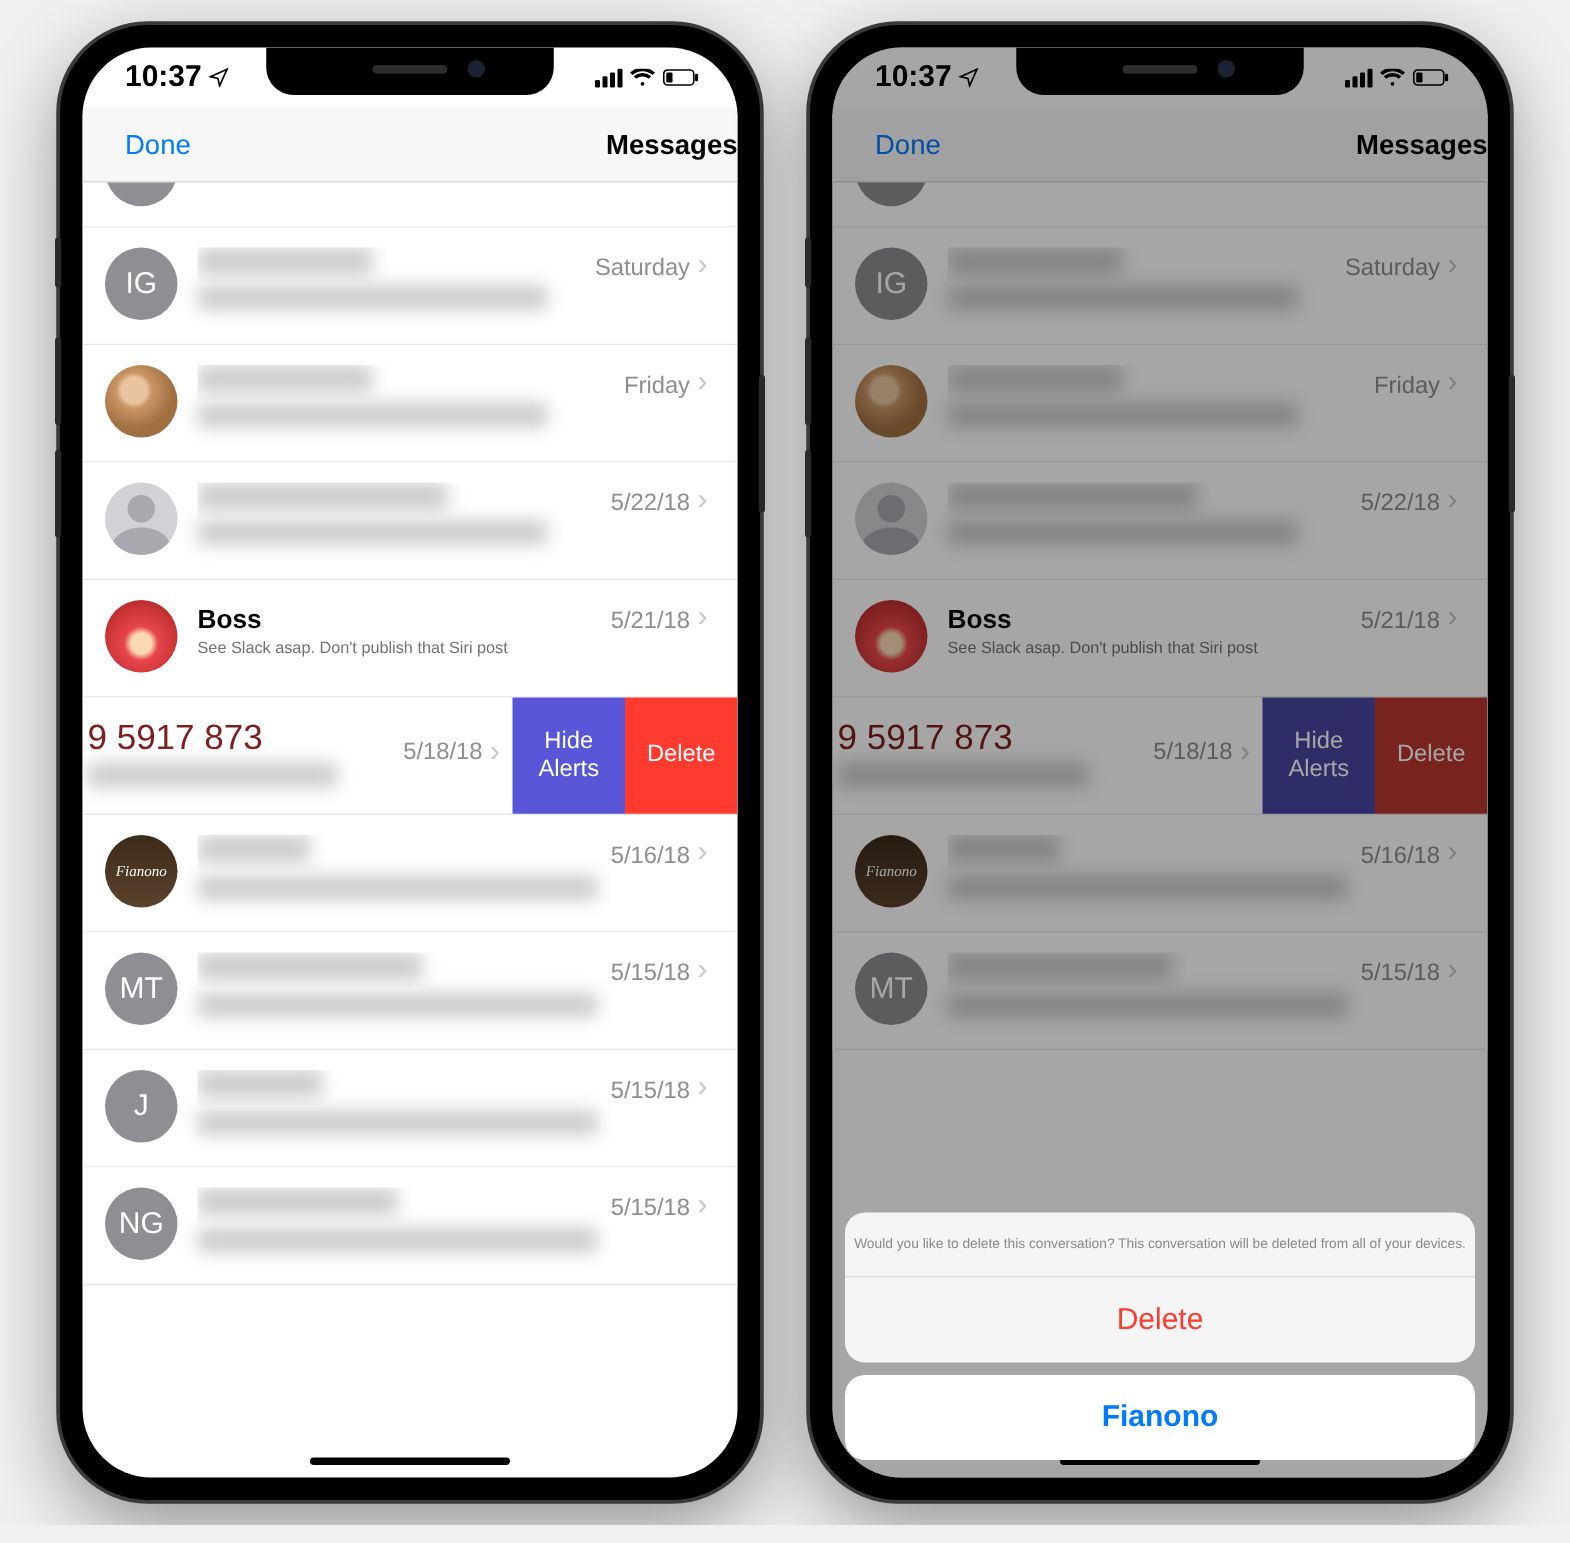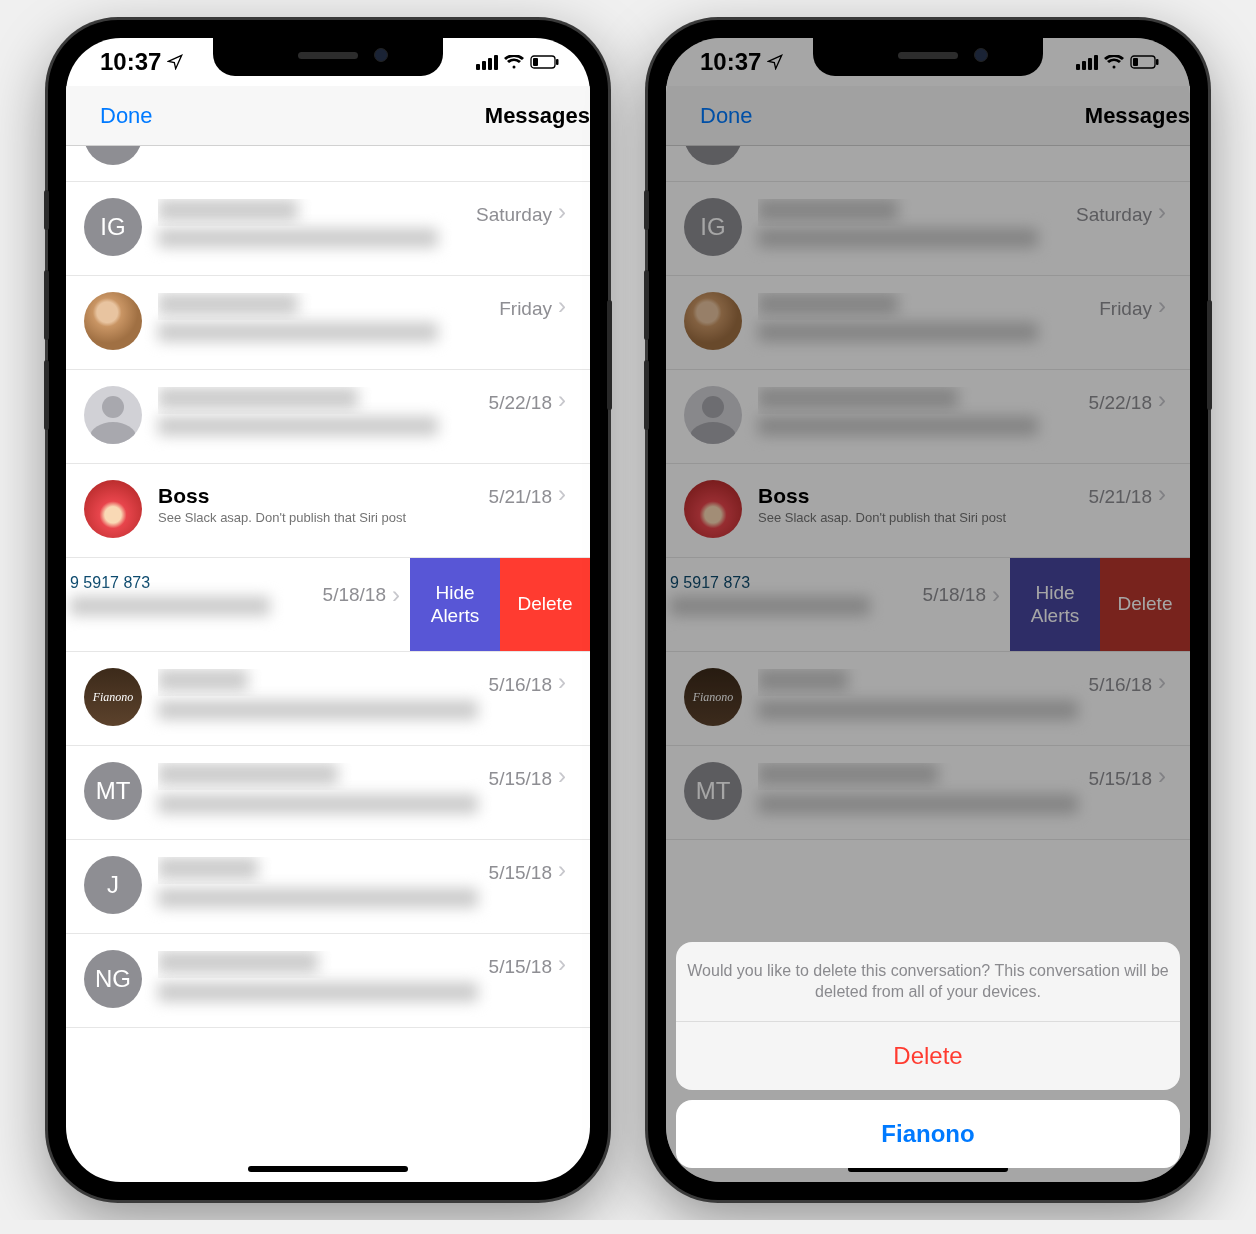--- a/index.html
+++ b/index.html
@@ -89,40 +89,40 @@
   .chev { color:#c7c7cc; font-size:24px; margin-right:14px; }
   .preview { color:#737373; font-size:13px; line-height:1.25; margin-top:2px; }
   .blur { filter: blur(7px); color:#666; background:#ccc; border-radius:3px; display:inline-block; }
   .blur.name-b { width:140px; height:22px; }
   .blur.prev-b { width:280px; height:20px; }
   .blur.prev-b2 { width:320px; height:20px; margin-top:2px;}
   
   .row.swiped { padding-left:0; }
   .row.swiped .swipe-content { display:flex; align-items:center; flex:1; padding-left:0; }
   .swipe-text { flex:1; padding-left:4px; }
-  .swipe-text .number { font-size:16px; color:#0c4a6e; margin-bottom:4px;}
+  .swipe-text .number { font-size:28px; color:#7f1d1d; margin-bottom:4px;}
   .swipe-text .blur-line { filter:blur(7px); background:#ccc; height:20px; width:200px; border-radius:3px;}
   .swipe-date-wrap{ display:flex; align-items:center; padding-right:0;}
   .swipe-actions { display:flex; align-self:stretch; margin:-16px 0; }
   .swipe-btn { width:90px; display:flex; flex-direction:column; align-items:center; justify-content:center;
     color:#fff; font-size:19px; text-align:center; line-height:1.2; padding:0 6px;}
   .swipe-btn.hide { background:#5856d6; }
   .swipe-btn.delete { background:#ff3b30; }
   .home-indicator { position:absolute; bottom:10px; left:50%; transform:translateX(-50%);
     width:160px; height:6px; background:#000; border-radius:3px; z-index:50;}
   
   .dim-overlay { position:absolute; inset:0; background:rgba(0,0,0,.35); z-index:40; }
   .dimmed .swipe-btn.hide { background:#47459e; }
   .dimmed .swipe-btn.delete { background:#b8362d; }
   
   .action-sheet {
     position:absolute; left:10px; right:10px; bottom:14px; z-index:60;
   }
   .sheet-group { background:rgba(248,248,248,.96); border-radius:16px; overflow:hidden; margin-bottom:10px;}
-  .sheet-msg { padding:18px 4px; text-align:center; color:#8a8a8e; font-size:16px; line-height:1.35;
+  .sheet-msg { padding:18px 4px; text-align:center; color:#8a8a8e; font-size:11px; line-height:1.35;
     border-bottom:1px solid #dcdcdc; }
   .sheet-btn { padding:20px; text-align:center; font-size:24px; }
   .sheet-btn.delete { color:#ff3b30; }
   .sheet-cancel { background:#fff; border-radius:16px; padding:20px; text-align:center;
     font-size:24px; color:#007aff; font-weight:600; }
   .extra-preview { position:absolute; bottom:50px; left:18px; right:18px; text-align:center;
     color:#8e8e93; font-size:19px; z-index:30;}
 </style>
 </head>
 <body>

